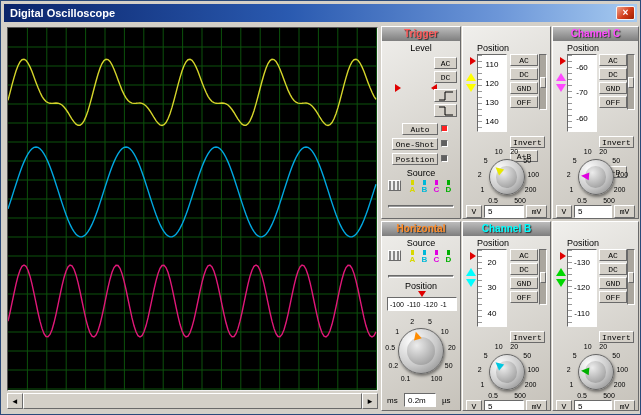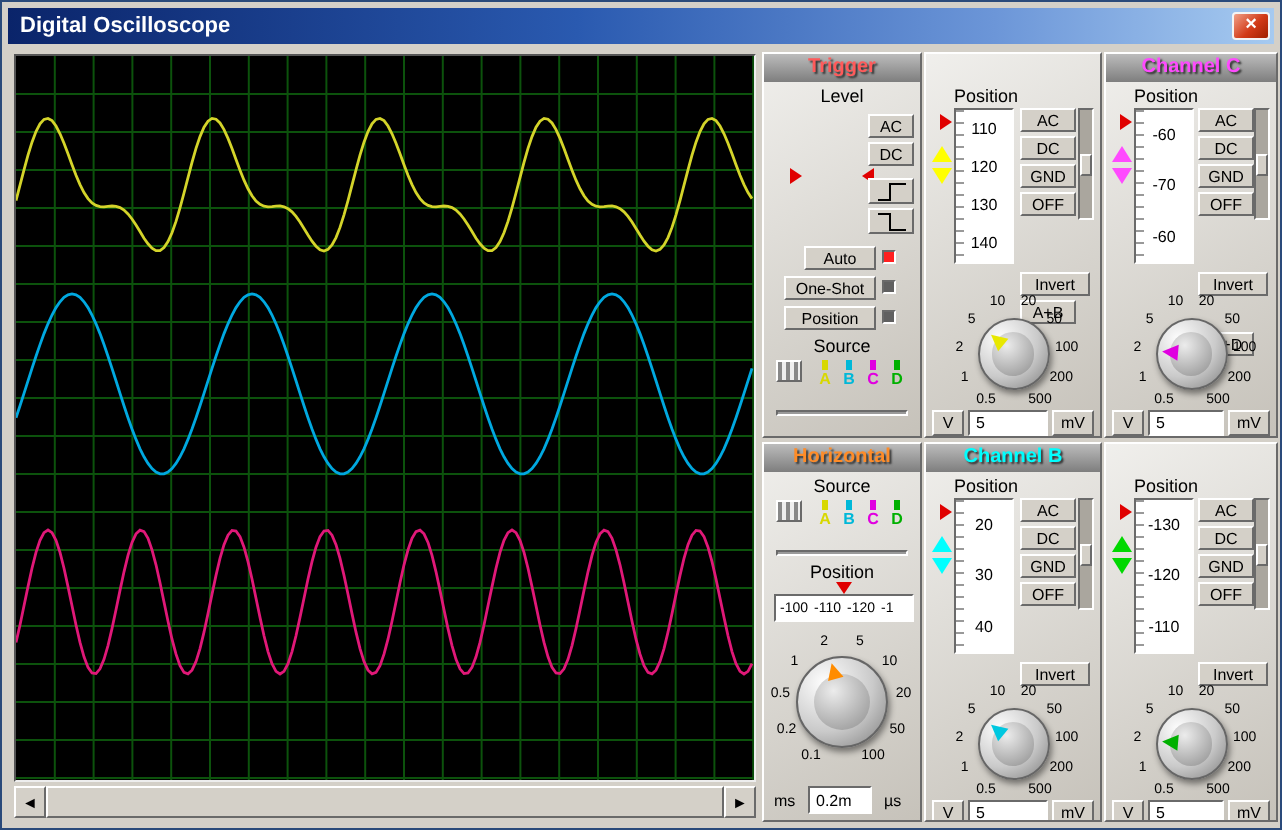--- a/index.html
+++ b/index.html
@@ -18,21 +18,21 @@
   .hs-thumb{position:absolute;left:16px;top:0;width:339px;height:16px;background:#d4d0c8;
     border:1px solid;border-color:#fff #6a6a6a #6a6a6a #fff;}
   .panel{position:absolute;background:linear-gradient(150deg,#f0efec,#c6c2ba);
     border:1px solid;border-color:#fff #6a6a6a #6a6a6a #fff;overflow:hidden;}
   .panel-title{position:absolute;left:0;top:0;right:0;height:14px;
     background:linear-gradient(to bottom,#bcbcbc,#7e7e7e);
     font-size:10px;font-weight:bold;text-align:center;line-height:14px;text-shadow:1px 1px 1px #333;}
   .small-label{position:absolute;font-size:9px;color:#000;}
   .center-label{position:absolute;left:0;right:0;text-align:center;font-size:9px;color:#000;}
   .btn{position:absolute;background:#d4d0c8;border:1px solid;border-color:#fff #6a6a6a #6a6a6a #fff;
-    font-size:8px;display:flex;align-items:center;justify-content:center;color:#000;cursor:default;}
+    font-size:8px;display:flex;align-items:center;justify-content:center;color:#000;cursor:default;font-family:Liberation Mono, monospace;}
   .sunkbox{position:absolute;background:#fff;border:1px solid;border-color:#6a6a6a #fff #fff #6a6a6a;
     font-size:8px;display:flex;align-items:center;padding-left:3px;color:#000;}
   .strip{position:absolute;background:#fff;border:1px solid;border-color:#6a6a6a #fff #fff #6a6a6a;overflow:hidden;}
   .strip-v{display:flex;flex-direction:column;justify-content:space-around;
     background-image:repeating-linear-gradient(to bottom,#999 0 1px,transparent 1px 6px);
     background-size:4px 100%;background-repeat:no-repeat;background-color:#fff;}
   .strip-v .strip-cell{font-size:8px;text-align:center;color:#000;}
   .strip-h{display:flex;flex-direction:row;align-items:center;gap:3px;padding-left:2px;white-space:nowrap;}
   .strip-h .strip-cell{font-size:7px;color:#000;}
   .vslider{position:absolute;width:8px;background:#aaa69e;border:1px solid;border-color:#6a6a6a #fff #fff #6a6a6a;}

